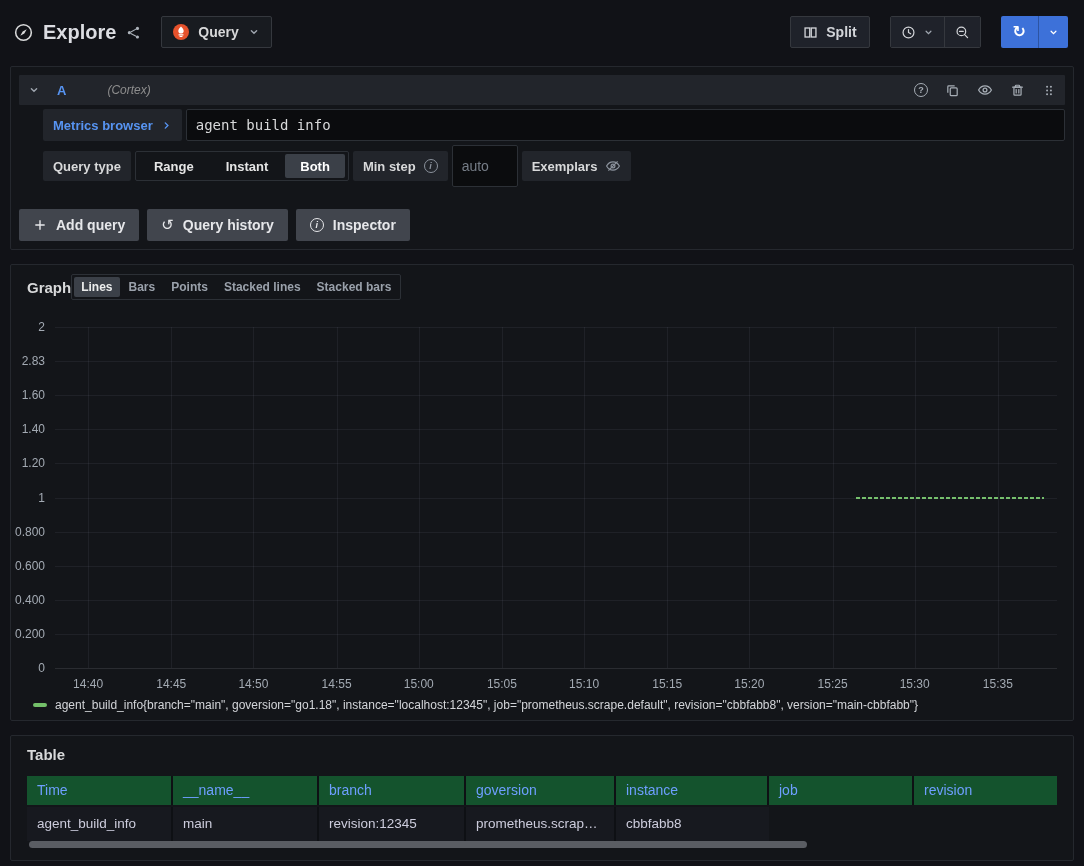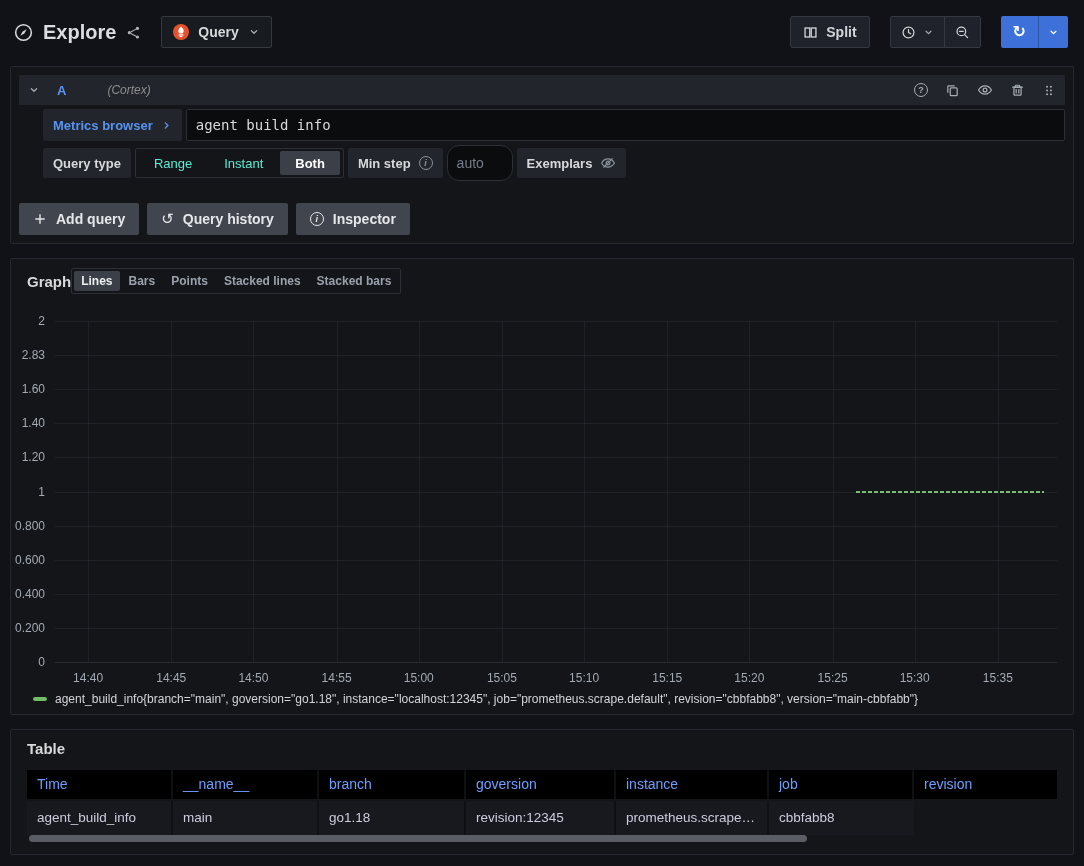--- a/index.html
+++ b/index.html
@@ -53,23 +53,23 @@
   .qrow { display:flex; align-items:center; gap:4px; }
   .label-box { background:#22252b; height:32px; display:inline-flex; align-items:center;
     gap:8px; padding:0 10px; border-radius:2px; font-size:13px; border:none; color:#d8d9da; }
   .label-box.link { color:#5794f2; font-weight:600; }
   .label-box.bold { font-weight:700; height:30px; }
   .query-input { flex:1; height:32px; background:#0b0c0e; border:1px solid #2c3036; border-radius:2px;
     color:#d8d9da; font-family:"DejaVu Sans Mono", monospace; font-size:14px; padding:0 9px; outline:none; }
   .radio-group { display:flex; align-items:center; height:30px; border:1px solid #2c3036;
     border-radius:2px; padding:0 3px; gap:2px; }
   .radio-opt { height:24px; padding:0 15px; display:flex; align-items:center; background:transparent;
-    border:none; border-radius:2px; font-size:13px; font-weight:400; color:#5eead4; }
+    border:none; border-radius:2px; font-size:13px; font-weight:700; color:#e5e5e5; }
   .radio-opt.selected { background:#3b4048; color:#ffffff; font-weight:700; }
-  .mini-input { width:66px; height:36px; background:#0b0c0e; border:1px solid #2c3036; border-radius:12px;
+  .mini-input { width:66px; height:42px; background:#0b0c0e; border:1px solid #2c3036; border-radius:2px;
     color:#9aa1ab; font-size:14px; padding:0 9px; outline:none; }
   .mini-input::placeholder { color:#767d87; }
   .muted-ic { color:#8b929c; display:flex; }
   .actions { margin:22px 8px 0; display:flex; gap:8px; }
   .action-btn { display:flex; align-items:center; gap:9px; height:32px; padding:0 14px;
     background:#41454d; border:none; border-radius:2px; color:#e6e7ea; font-size:14px; font-weight:600; }
   .action-btn .glyph { font-size:14px; font-weight:400; }
 
   
   .graph-panel { margin-top:14px; padding:8px 16px 8px; }
@@ -89,21 +89,21 @@
     font-size:12px; color:#a3aab3; white-space:nowrap; }
   .series-line { position:absolute; height:2px; margin-top:-1px; }
   .legend { display:flex; align-items:center; gap:8px; margin-left:6px; font-size:12px; color:#d3d5d9; }
   .swatch { width:14px; height:4px; border-radius:2px; flex:none; }
   .legend-label { background:none; border:none; color:#d3d5d9; font-size:12px; padding:0; white-space:nowrap; }
 
   
   .table-panel { margin-top:14px; padding:10px 16px 12px; }
   .tbl { margin-top:13px; }
   .thead, .trow { display:grid; grid-template-columns:146px 146px 147px 150px 153px 145px 1fr; }
-  .th { background:#000000; color:#6e9fff; font-size:14px; height:29px; line-height:29px;
+  .th { background:#14532d; color:#6e9fff; font-size:14px; height:29px; line-height:29px;
     padding:0 10px; border-right:2px solid #0e1014; white-space:nowrap; overflow:hidden; }
   .th:last-child { border-right:none; }
   .trow { margin-top:2px; }
   .td { background:#17191f; color:#ccccdc; font-size:13.5px; height:34px; line-height:34px;
     padding:0 10px; border-right:2px solid #0e1014; white-space:nowrap; overflow:hidden; text-overflow:ellipsis; }
   .td:last-child { border-right:none; }
   .hscroll { height:7px; position:relative; }
   .hthumb { position:absolute; left:2px; top:0; height:7px; width:75.5%; background:#5a5d63; border-radius:4px; }
 
   svg { display:block; }
@@ -379,21 +379,20 @@
       <div class="th">__name__</div>
       <div class="th">branch</div>
       <div class="th">goversion</div>
       <div class="th">instance</div>
       <div class="th">job</div>
       <div class="th">revision</div>
     </div>
     <div class="trow">
       <div class="td">agent_build_info</div>
       <div class="td">main</div>
-      <div class="td">go1.18</div>
       <div class="td">revision:12345</div>
       <div class="td">prometheus.scrape.default</div>
       <div class="td">cbbfabb8</div>
     </div>
     <div class="hscroll">
       <div class="hthumb"></div>
     </div>
   </div>
 </section>
 

